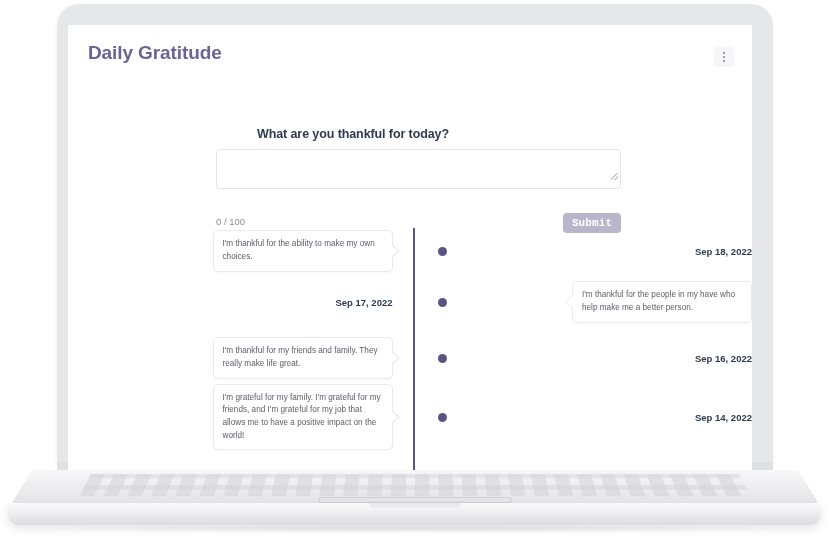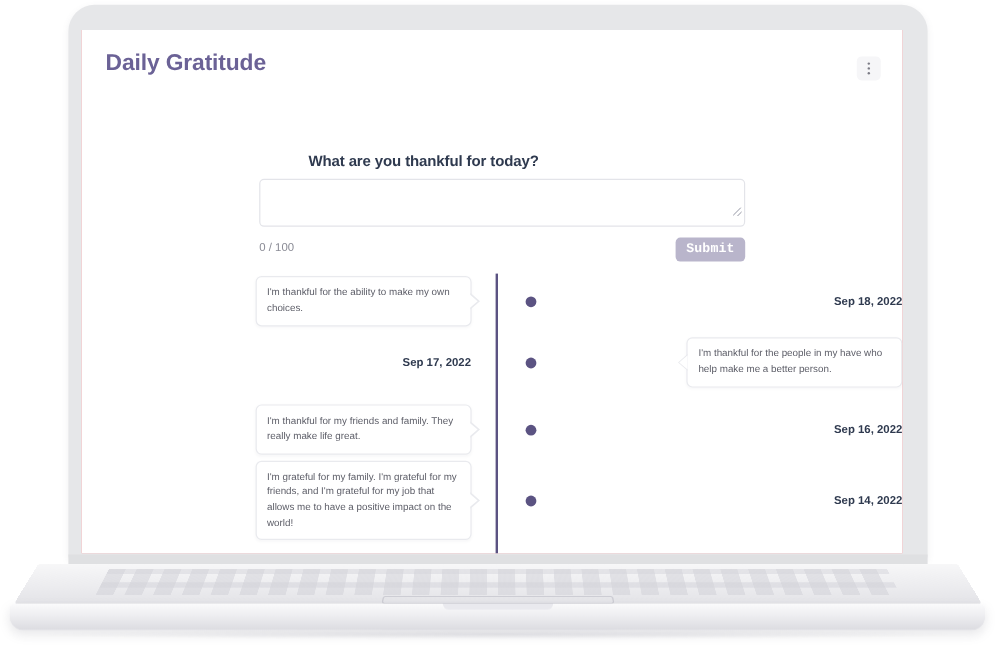--- a/index.html
+++ b/index.html
@@ -30,22 +30,22 @@
     background: #e6e7e9;
     border-radius: 22px 22px 3px 3px;
     box-shadow: 0 2px 5px rgba(120,120,130,0.10);
   }
 
   .laptop-screen {
     position: absolute;
     left: 68px;
     top: 25px;
     width: 684px;
-    height: 436px;
-    background: #fca5a5;
+    height: 504px;
+    background: #4c1d95;
     overflow: hidden;
   }
 
   .lid-bottom-lip {
     position: absolute;
     left: 57px;
     top: 462px;
     width: 716px;
     height: 12px;
     background: #dfe0e2;
@@ -227,21 +227,21 @@
     top: 46px;
     width: 7px;
     height: 7px;
     background:
       linear-gradient(135deg, transparent 0 42%, #c9cad1 42% 54%, transparent 54% 100%),
       linear-gradient(135deg, transparent 0 68%, #c9cad1 68% 80%, transparent 80% 100%);
   }
 
   .form-footer {
     position: relative;
-    margin-top: 9px;
+    margin-top: 24px;
     height: 22px;
   }
 
   .char-counter {
     position: absolute;
     left: 0;
     top: 3px;
     font-size: 9.5px;
     color: #8b8c96;
   }

